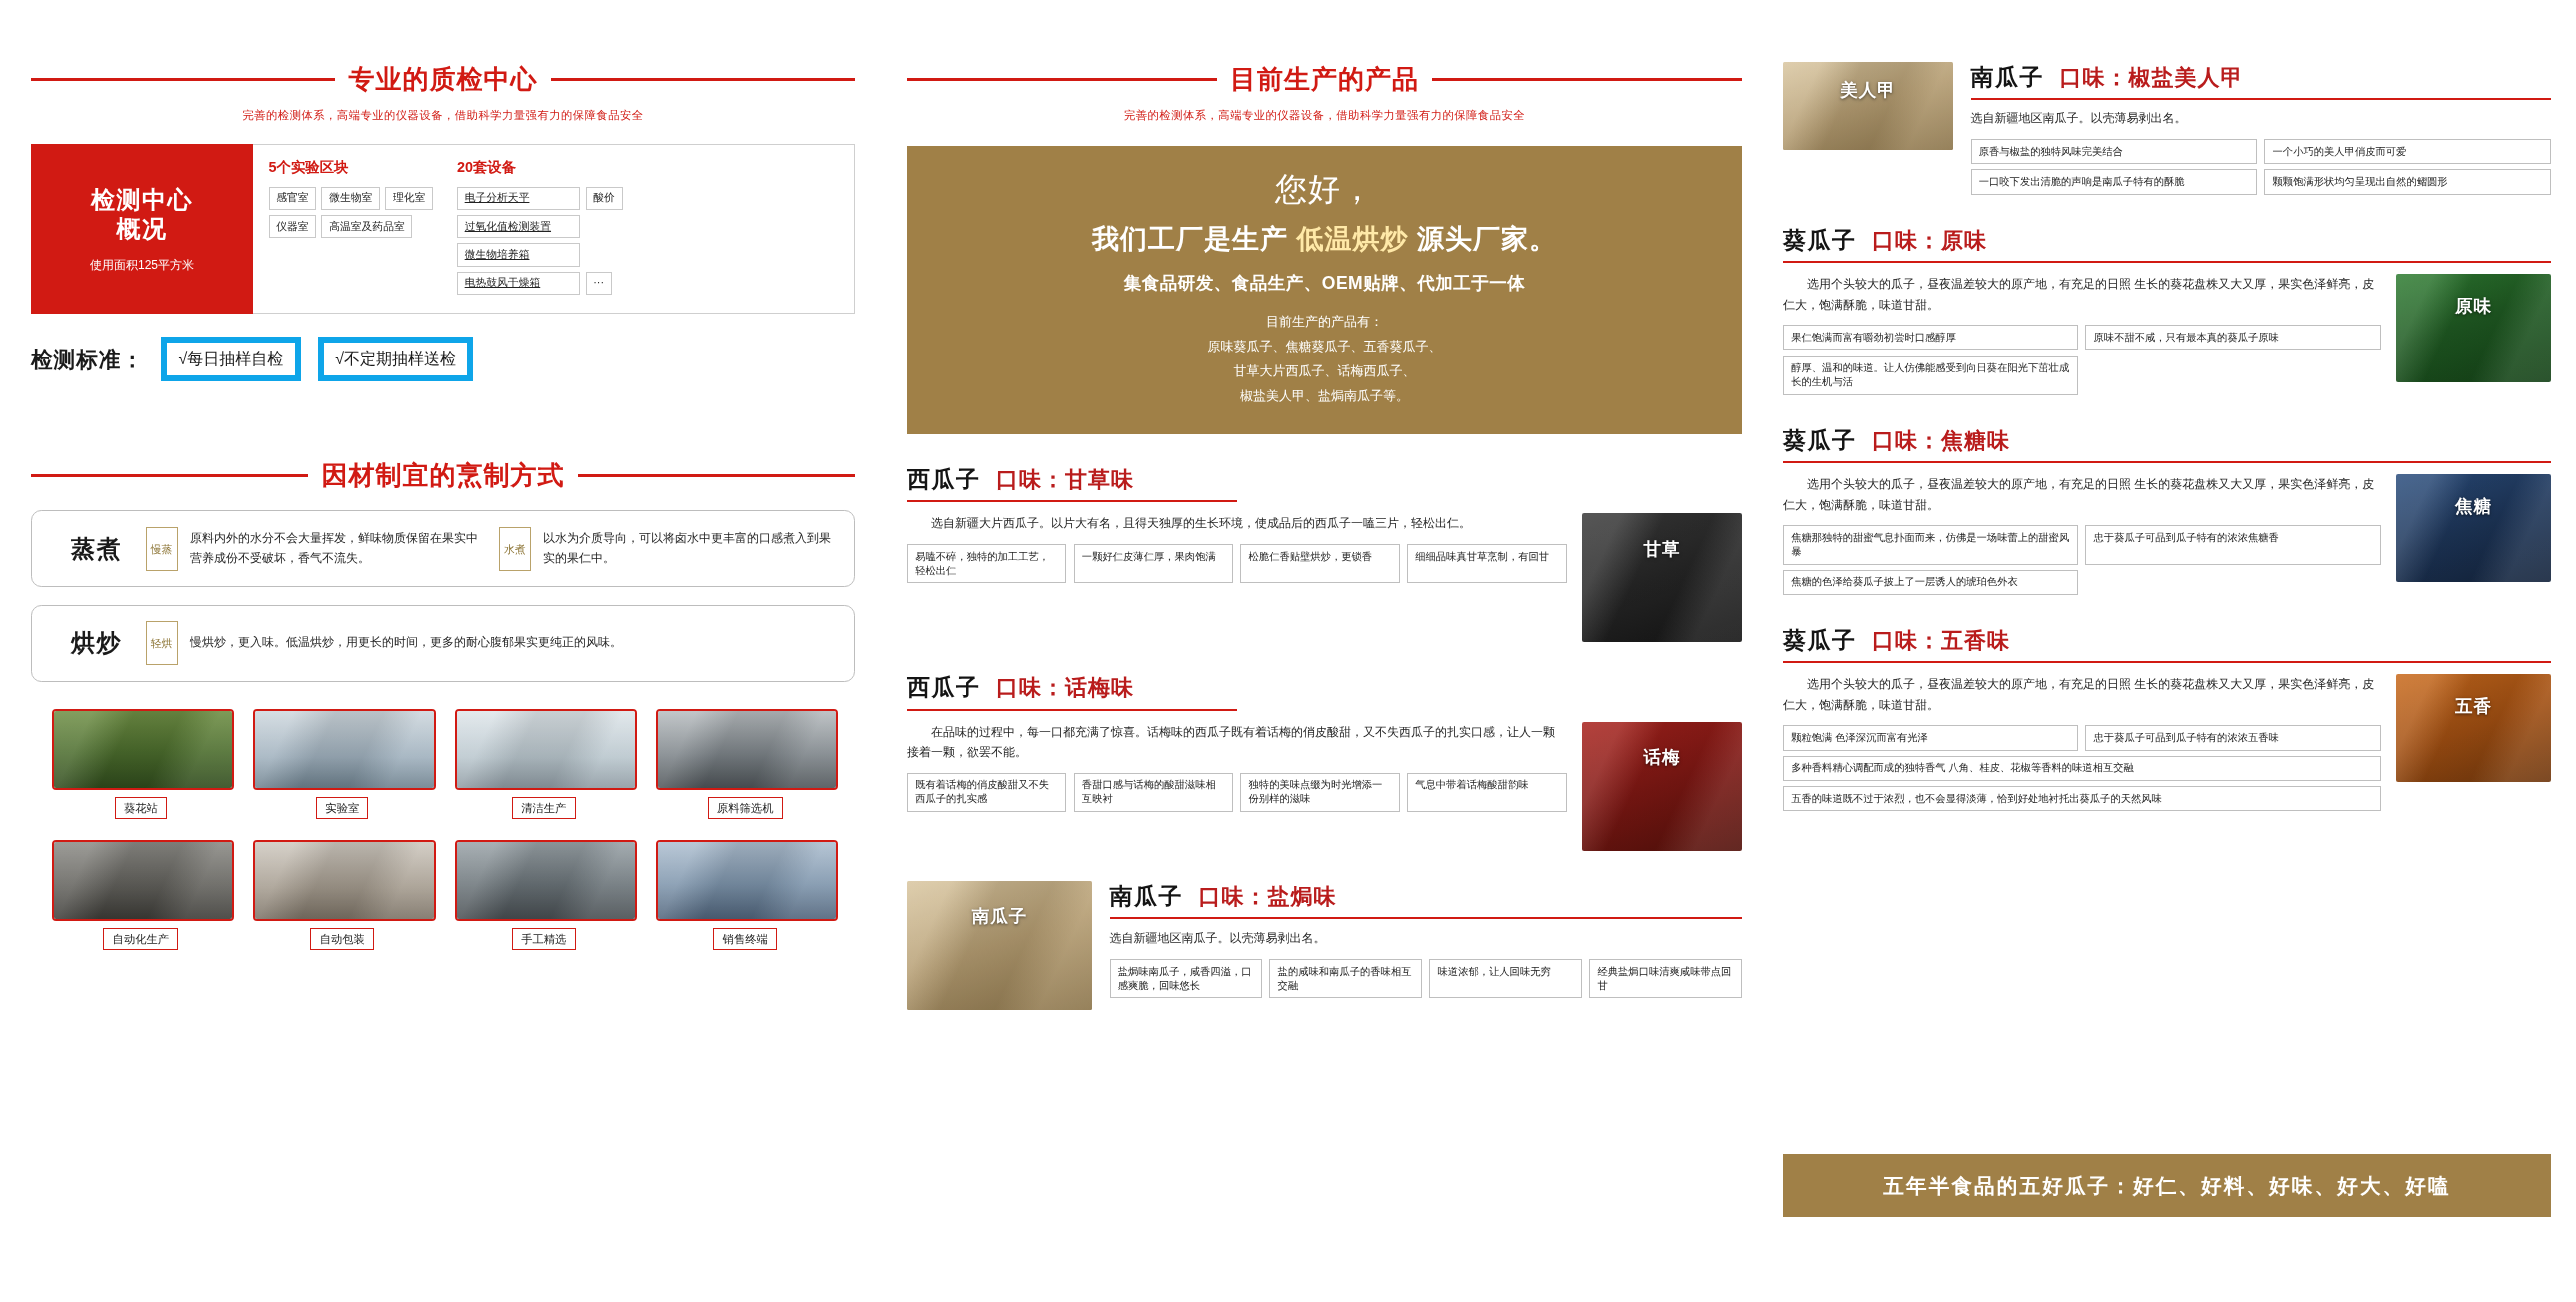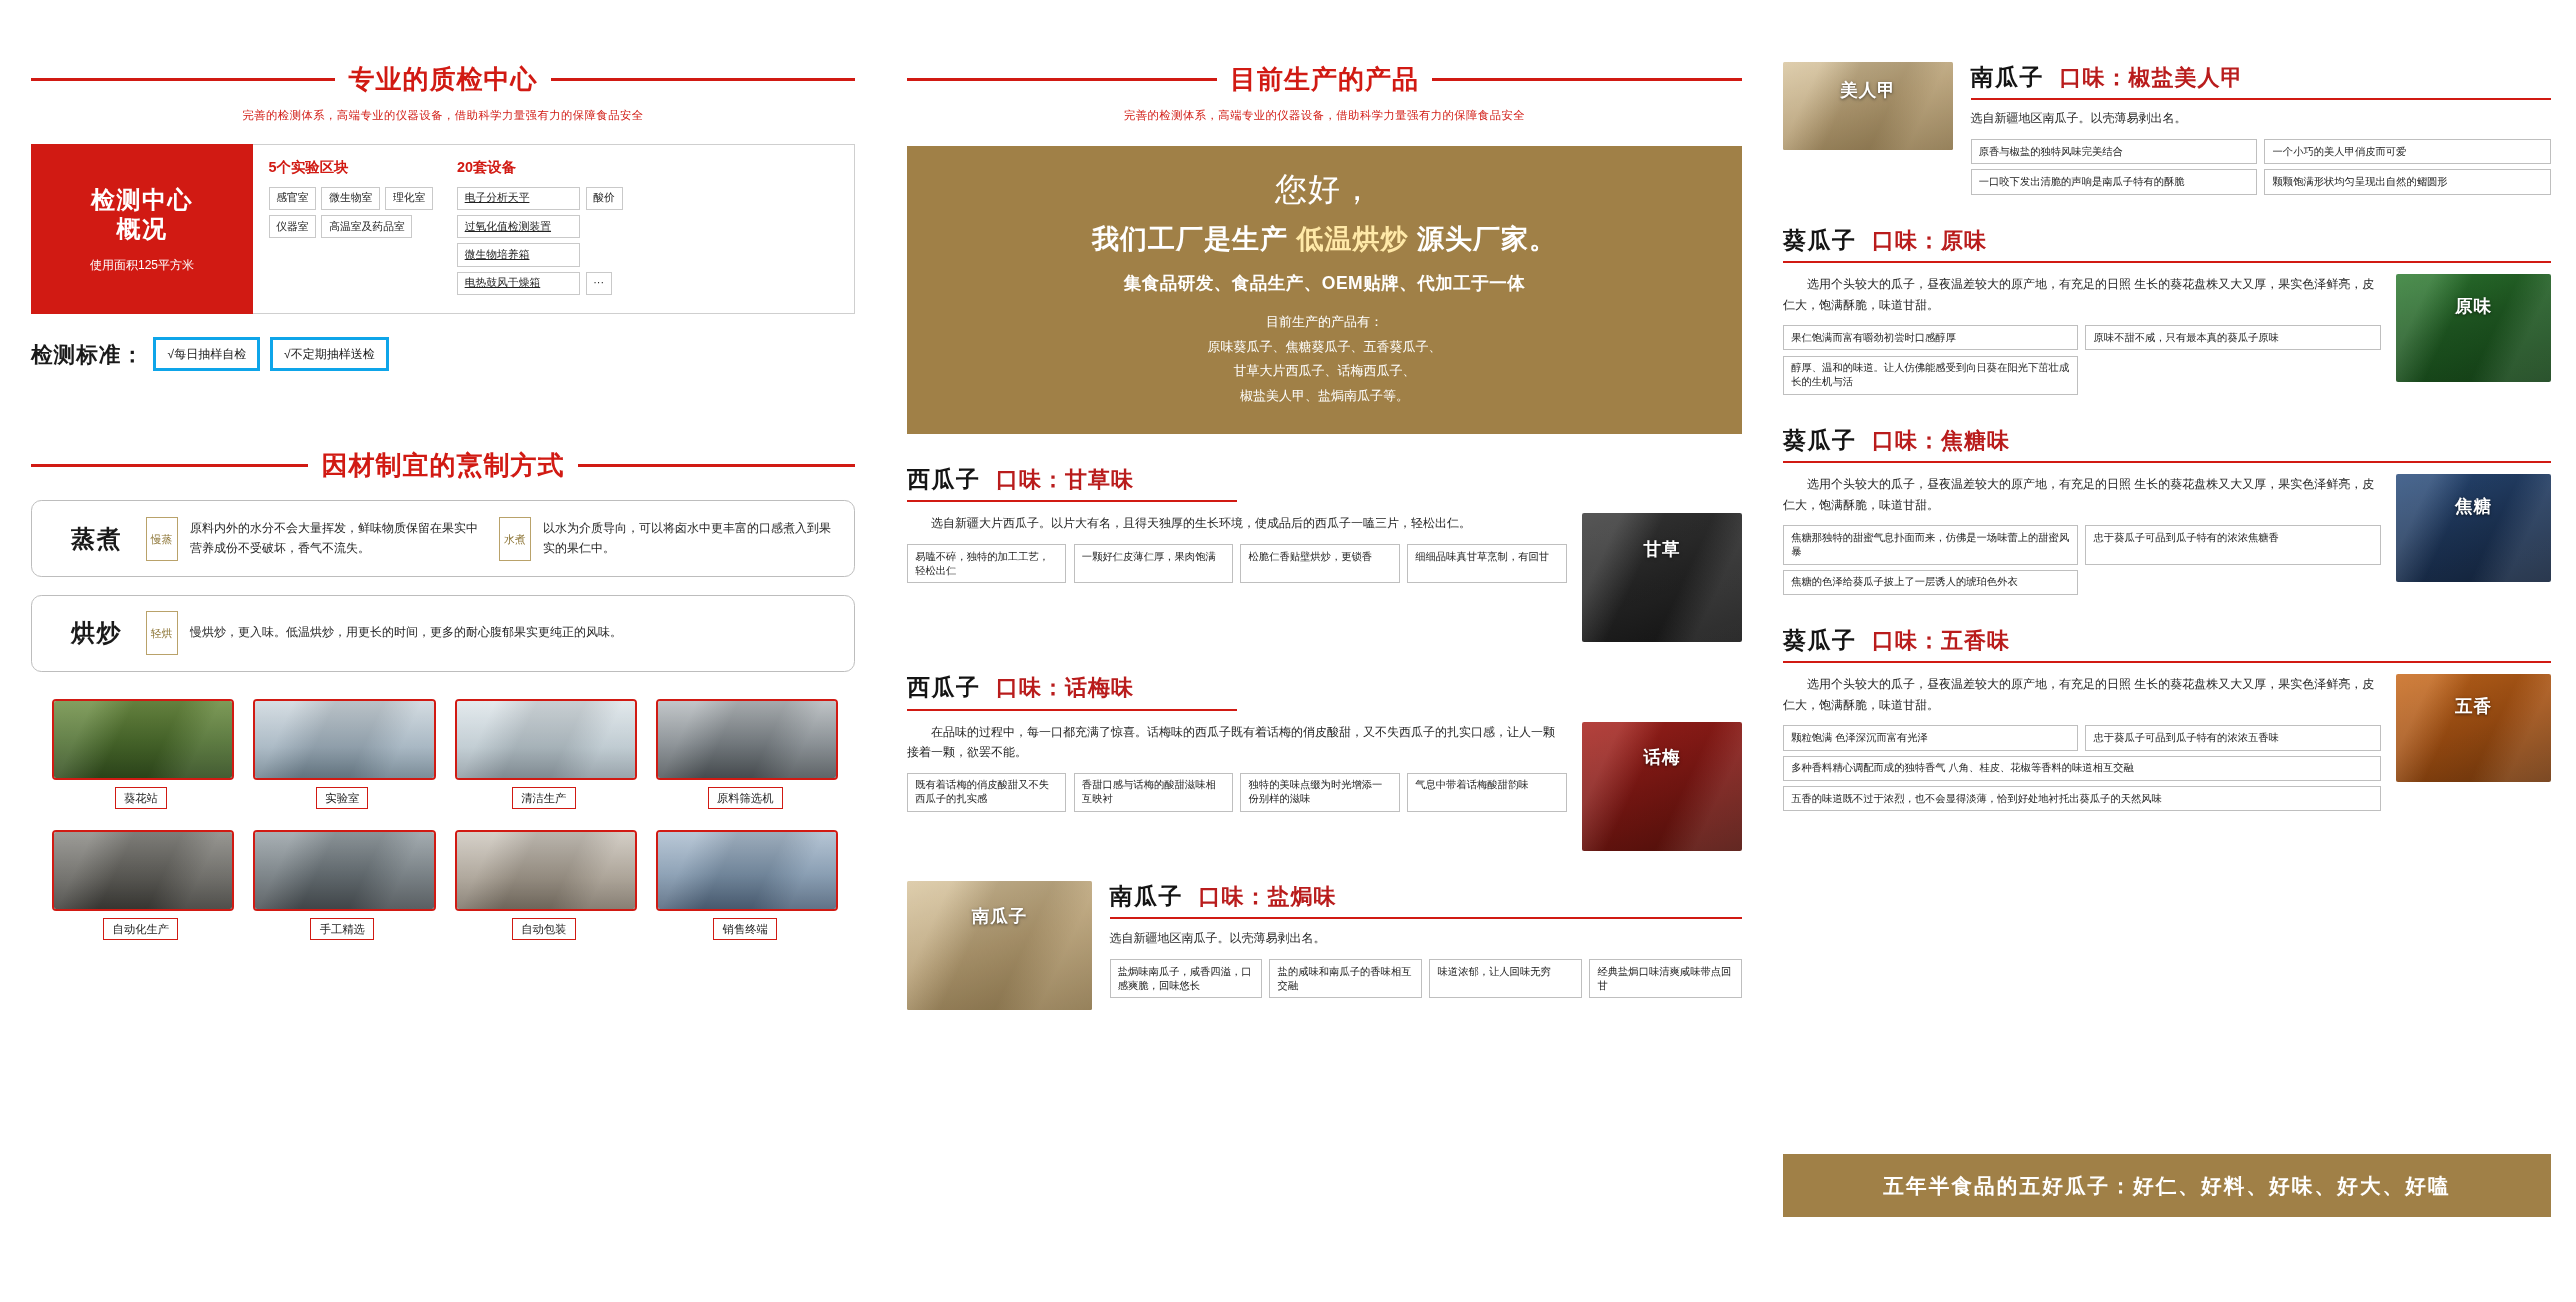--- a/index.html
+++ b/index.html
@@ -110,24 +110,25 @@
     align-items: center;
     margin-top: 23px;
     gap: 9.3px;
   }
   .std-label {
     font-size: 21.6px;
     font-weight: bold;
     letter-spacing: 1px;
   }
   .std-box {
-    border: 3px solid #0ea5e9;
-    font-size: 12px;
+    border: 6px solid #0ea5e9;
+    font-size: 16px;
     padding: 5.2px 11.3px;
     white-space: nowrap;
+    margin-left: 8px;
   }
 
   
   .cook-card {
     margin-top: 17.5px;
     border: 1px solid #bdbdbd;
     border-radius: 10.3px;
     display: flex;
     align-items: center;
     padding: 13.4px 15.5px;
@@ -436,29 +437,29 @@
         <div class="photo-cap">原料筛选机</div>
       </div>
       <div class="photo-cell">
         <div class="photo-box">
             <div class="ph ph-auto"></div>
           </div>
         <div class="photo-cap">自动化生产</div>
       </div>
       <div class="photo-cell">
         <div class="photo-box">
+            <div class="ph ph-pack"></div>
+          </div>
+        <div class="photo-cap">自动包装</div>
+      </div>
+      <div class="photo-cell">
+        <div class="photo-box">
             <div class="ph ph-hand"></div>
           </div>
         <div class="photo-cap">手工精选</div>
-      </div>
-      <div class="photo-cell">
-        <div class="photo-box">
-            <div class="ph ph-pack"></div>
-          </div>
-        <div class="photo-cap">自动包装</div>
       </div>
       <div class="photo-cell">
         <div class="photo-box">
             <div class="ph ph-store"></div>
           </div>
         <div class="photo-cap">销售终端</div>
       </div>
     </div>
   </div>
 

